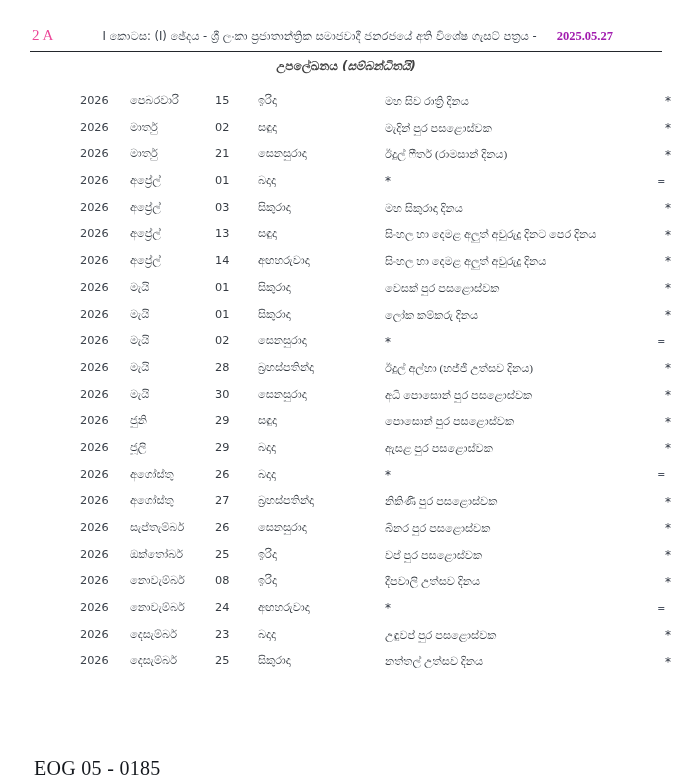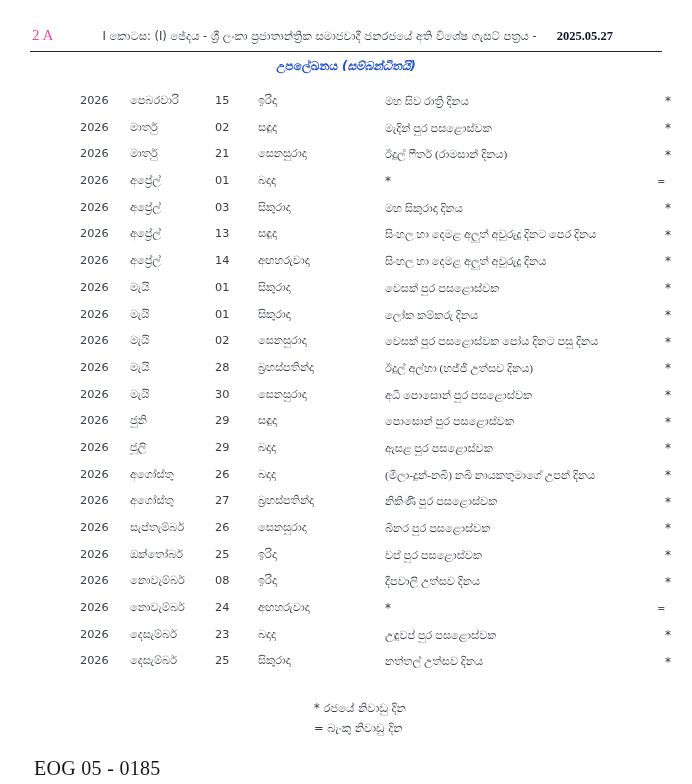--- a/index.html
+++ b/index.html
@@ -8,24 +8,24 @@
     width:692px;height:784px;
     background:#ffffff;
     font-family:"DejaVu Sans","Liberation Sans",sans-serif;
     color:#343a41;
     overflow:hidden;
   }
   
   .header{position:absolute;top:27px;left:32px;right:30px;display:flex;align-items:baseline;}
   .page-num{font-family:"Liberation Serif","DejaVu Serif",serif;font-size:15px;color:#ec4899;white-space:pre;}
   .header-title{flex:1;text-align:center;font-size:11.5px;color:#39404a;}
-  .header-date{font-family:"Liberation Serif","DejaVu Serif",serif;font-weight:bold;font-size:12.5px;color:#0f172a;margin-left:20px;}
+  .header-date{font-family:"Liberation Serif","DejaVu Serif",serif;font-weight:bold;font-size:12.5px;color:#a21caf;margin-left:20px;}
   .header-rule{position:absolute;top:51px;left:30px;right:30px;border-top:1.6px solid #23272c;}
   
-  .subtitle{position:absolute;top:59px;left:0;right:0;text-align:center;font-size:12px;font-weight:bold;color:#1d4ed8;}
+  .subtitle{position:absolute;top:59px;left:0;right:0;text-align:center;font-size:12px;font-weight:bold;color:#404040;}
   .subtitle .note{font-style:italic;font-weight:bold;}
   
   .holiday-table{position:absolute;top:88px;left:40px;width:622px;margin-left:40px;}
   .row{display:grid;grid-template-columns:50px 85px 43px 127px 280px 37px;height:26.7px;line-height:26.7px;font-size:11.3px;white-space:nowrap;}
   .c-year{color:#3a4049;}
   .c-desc{overflow:visible;font-family:Liberation Serif, serif;}
   .c-marks{display:flex;justify-content:space-between;align-items:center;line-height:normal;}
   .star{font-size:12px;color:#2e3440;}
   .eq{font-size:8px;font-weight:bold;color:#4a5260;transform:scaleX(1.2);}
   
@@ -157,21 +157,20 @@
           <span class="star">*</span>
           <span class="eq">=</span>
         </span>
       </div>
 
       <div class="row">
         <span class="c-year">2026</span>
         <span class="c-month">මැයි</span>
         <span class="c-day">02</span>
         <span class="c-weekday">සෙනසුරාදා</span>
-        <span class="c-desc">වෙසක් පුර පසළොස්වක පෝය දිනට පසු දිනය</span>
         <span class="c-marks">
           <span class="star">*</span>
           <span class="eq">=</span>
         </span>
       </div>
 
       <div class="row">
         <span class="c-year">2026</span>
         <span class="c-month">මැයි</span>
         <span class="c-day">28</span>
@@ -217,21 +216,20 @@
           <span class="star">*</span>
           <span class="eq">=</span>
         </span>
       </div>
 
       <div class="row">
         <span class="c-year">2026</span>
         <span class="c-month">අගෝස්තු</span>
         <span class="c-day">26</span>
         <span class="c-weekday">බදාදා</span>
-        <span class="c-desc">(මීලා-දුන්-නබි) නබි නායකතුමාගේ උපන් දිනය</span>
         <span class="c-marks">
           <span class="star">*</span>
           <span class="eq">=</span>
         </span>
       </div>
 
       <div class="row">
         <span class="c-year">2026</span>
         <span class="c-month">අගෝස්තු</span>
         <span class="c-day">27</span>
@@ -308,20 +306,16 @@
         <span class="c-day">25</span>
         <span class="c-weekday">සිකුරාදා</span>
         <span class="c-desc">නත්තල් උත්සව දිනය</span>
         <span class="c-marks">
           <span class="star">*</span>
           <span class="eq">=</span>
         </span>
       </div>
     </div>
 
-  <div class="legend">
-    <div class="legend-line">* රජයේ නිවාඩු දින</div>
-    <div class="legend-line">= බැංකු නිවාඩු දින</div>
-  </div>
 
   <div class="footer-code">EOG 05 - 0185</div>
 
 </div>
 
 </body></html>

